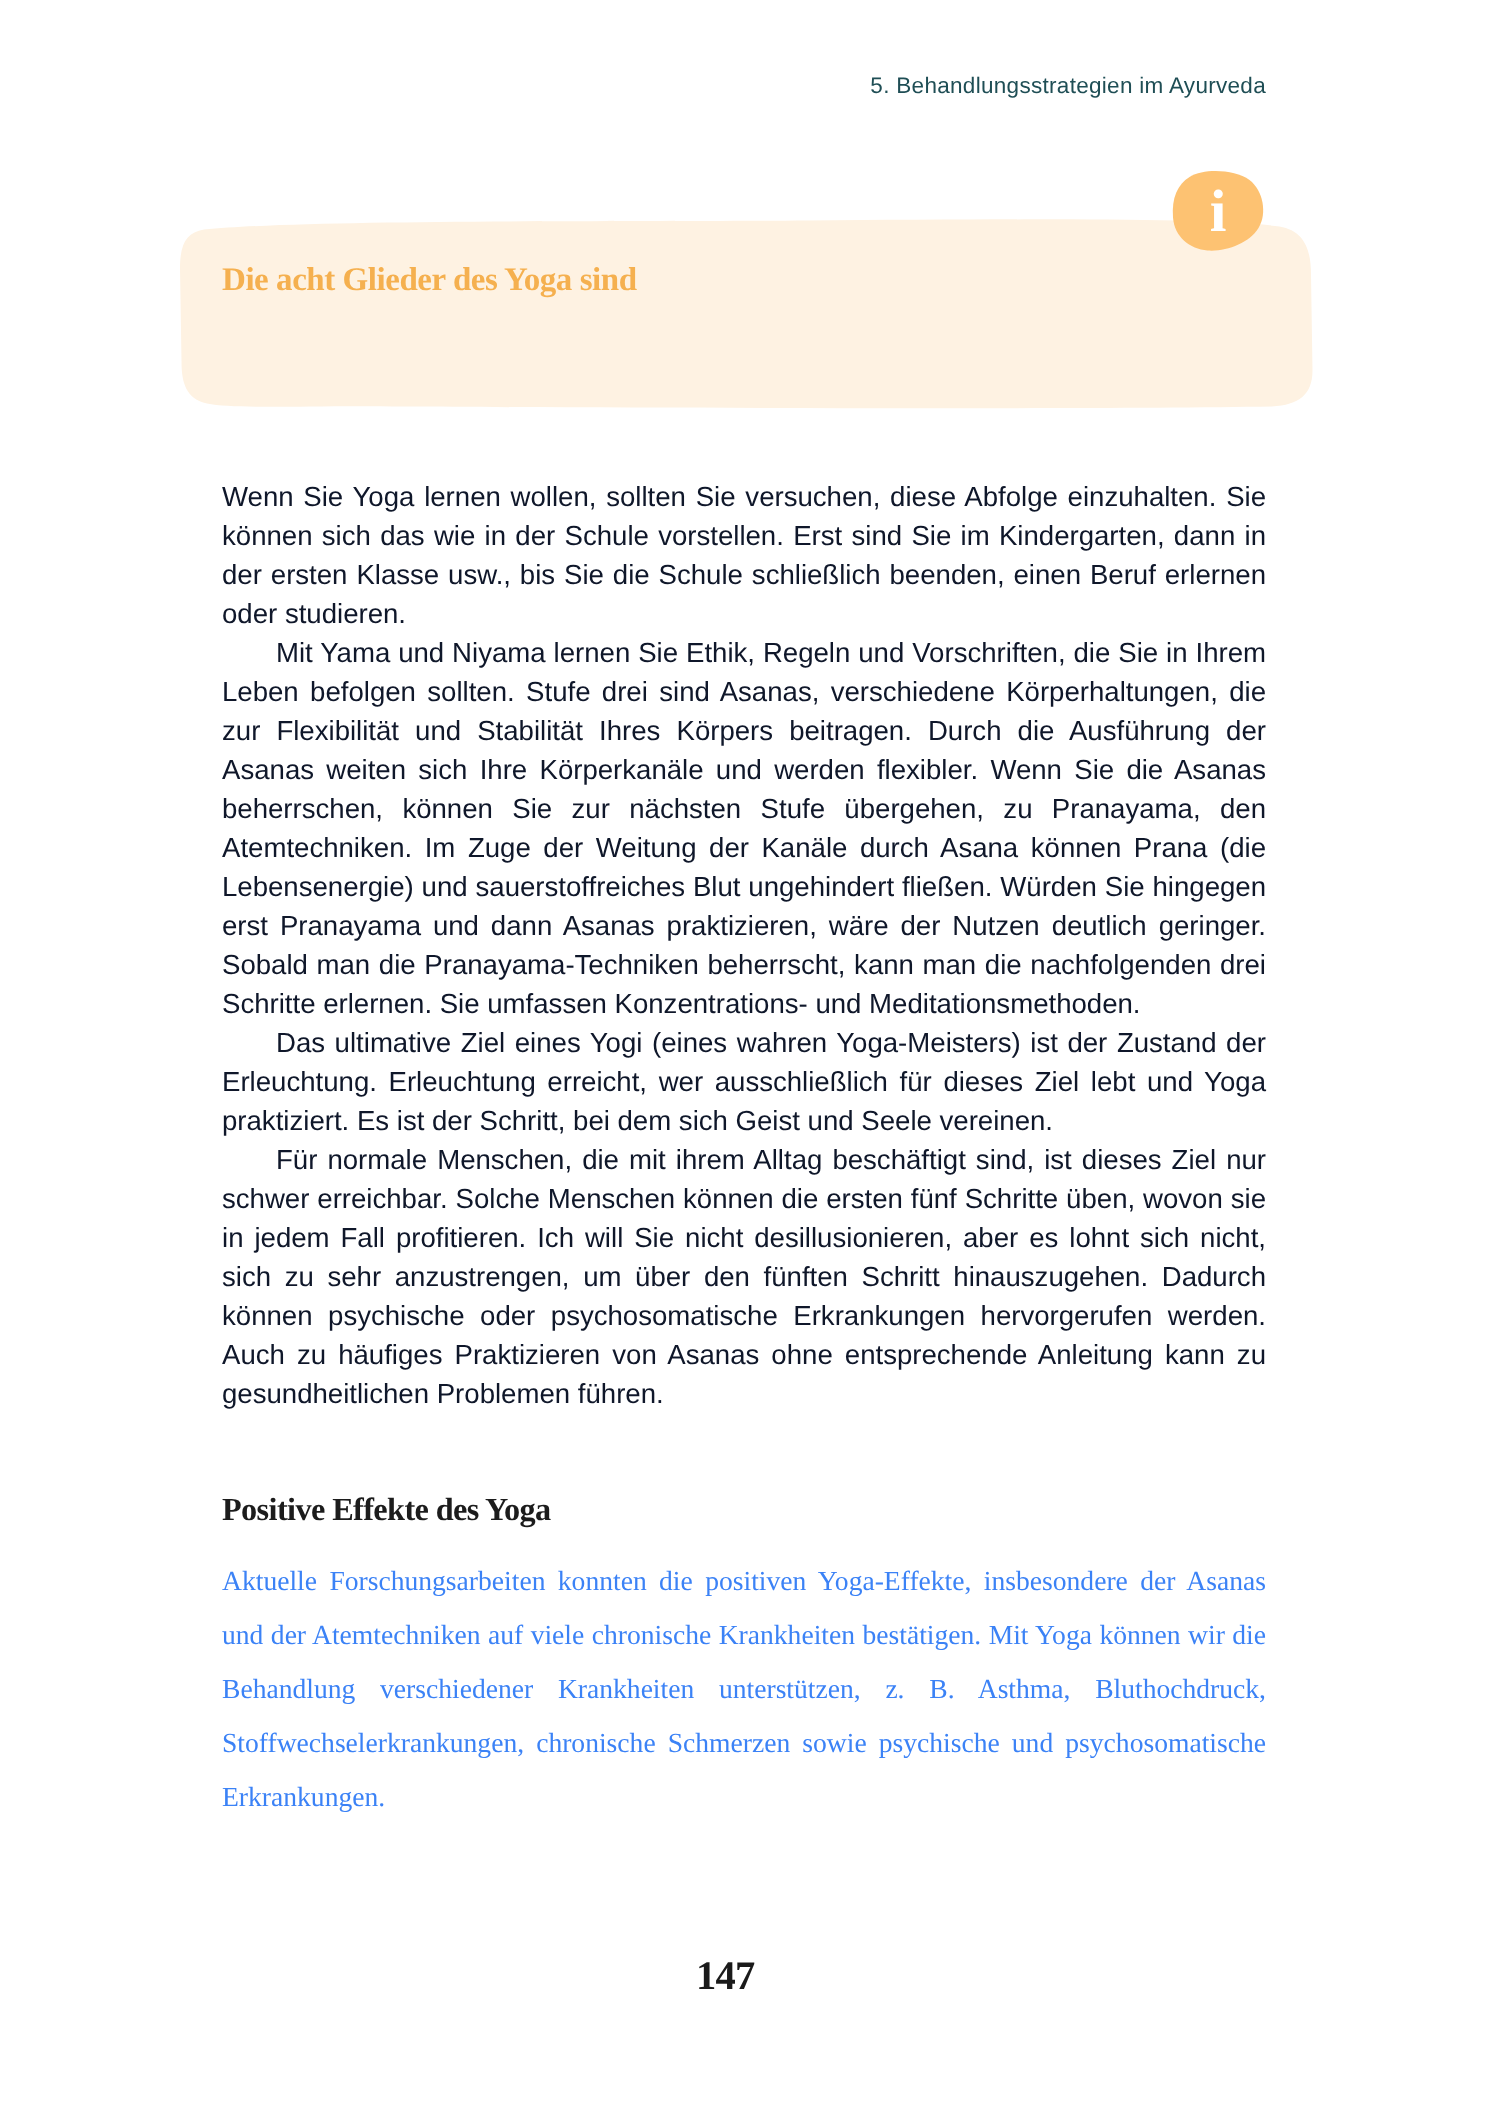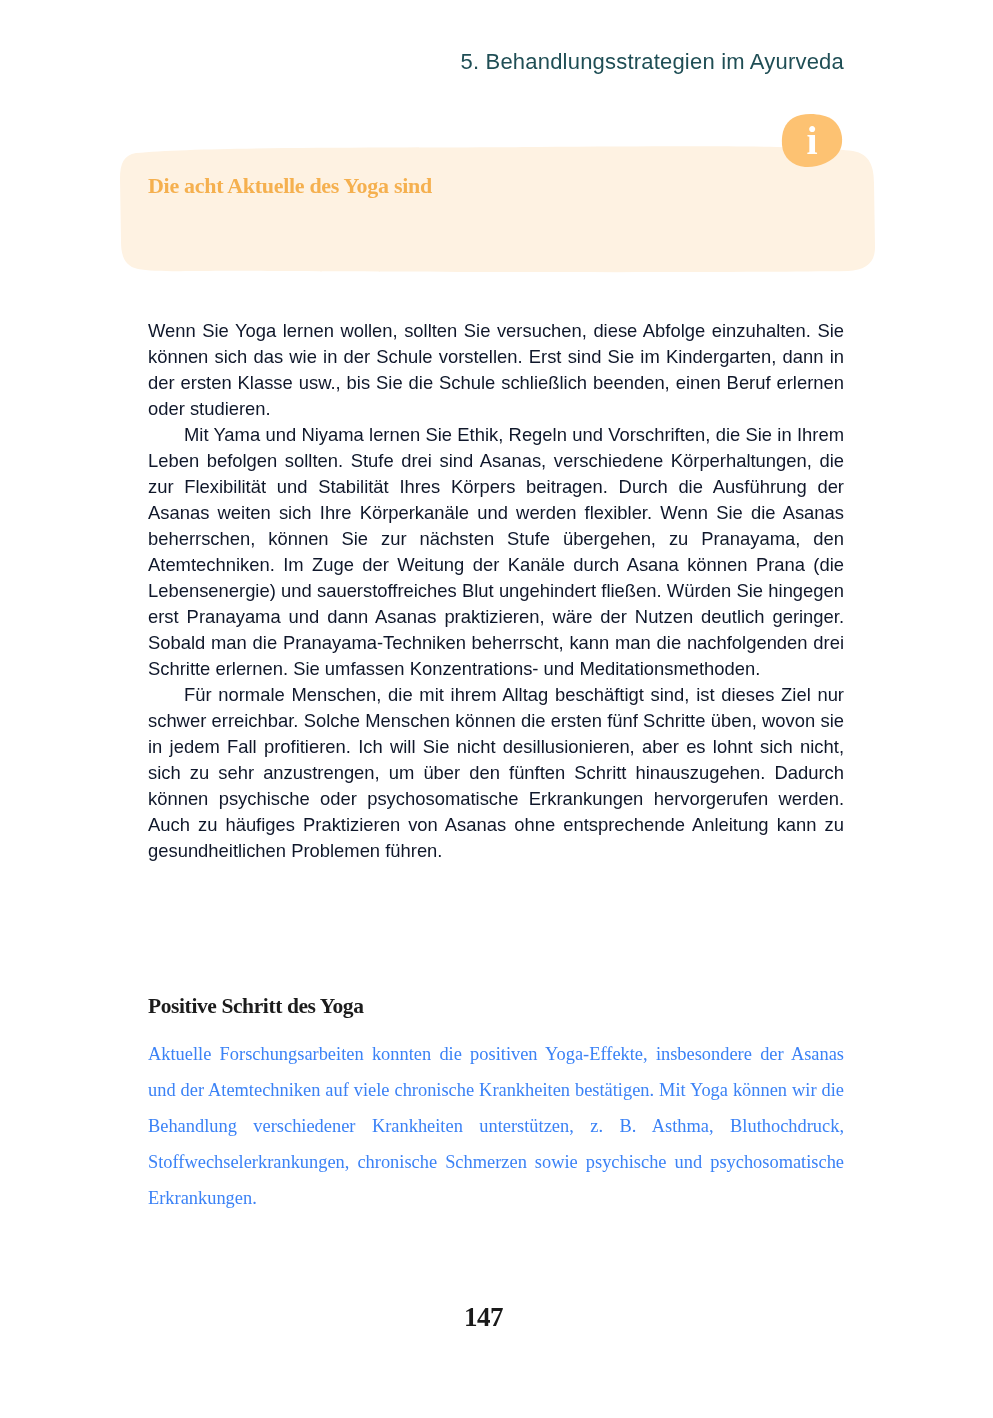--- a/index.html
+++ b/index.html
@@ -13,21 +13,21 @@
       position: relative;
       overflow: hidden;
       font-family: "DejaVu Sans", "Liberation Sans", sans-serif;
       color: #1f1f1f;
     }
     .running-header {
       position: absolute;
       top: 49px;
       right: 149px;
       font-family: "Liberation Sans", "DejaVu Sans", sans-serif;
-      font-size: 22px;
+      font-size: 15px;
       color: #1f4e55;
       letter-spacing: 0.2px;
       white-space: nowrap;
       margin-left: 16px;
     }
     .callout {
       position: absolute;
       left: 118px;
       top: 143px;
       width: 758px;
@@ -134,35 +134,36 @@
   </style>
 </head>
 <body>
 
 <div class="running-header">5. Behandlungsstrategien im Ayurveda</div>
 
 <div class="callout">
   <svg class="callout-bg" width="758" height="130" viewBox="0 0 758 130" xmlns="http://www.w3.org/2000/svg">
     <path d="M18 10 C 90 3, 300 5, 420 4 C 560 3, 690 2, 735 8 C 752 11, 756 24, 756 40 L 757 104 C 757 120, 748 127, 730 128 C 600 130, 300 129, 150 128 C 90 127, 40 130, 20 126 C 6 123, 3 112, 3 98 L 2 36 C 2 20, 6 12, 18 10 Z" fill="#fef2e2"></path>
   </svg>
-  <div class="callout-title">Die acht Aktuelle des Yoga sind</div>
+  <div class="callout-title">Die acht Glieder des Yoga sind</div>
 </div>
 
 <div class="info-badge">
   <svg width="66" height="58" viewBox="0 0 66 58" xmlns="http://www.w3.org/2000/svg">
     <path d="M14 6 C 24 0, 44 1, 54 8 C 63 15, 66 30, 60 40 C 54 50, 38 56, 26 55 C 14 54, 4 46, 3 33 C 2 20, 6 11, 14 6 Z" fill="#fdc272"></path>
   </svg>
   <div class="info-glyph">i</div>
 </div>
 
 <div class="body-text">
   <p>Wenn Sie Yoga lernen wollen, sollten Sie versuchen, diese Abfolge einzuhal­ten. Sie können sich das wie in der Schule vorstellen. Erst sind Sie im Kinder­garten, dann in der ersten Klasse usw., bis Sie die Schule schließlich beenden, einen Beruf erlernen oder studieren.</p>
   <p class="indent">Mit Yama und Niyama lernen Sie Ethik, Regeln und Vorschriften, die Sie in Ihrem Leben befolgen sollten. Stufe drei sind Asanas, verschiedene Körper­haltungen, die zur Flexibilität und Stabilität Ihres Körpers beitragen. Durch die Ausführung der Asanas weiten sich Ihre Körperkanäle und werden flexibler. Wenn Sie die Asanas beherrschen, können Sie zur nächsten Stufe übergehen, zu Pranayama, den Atemtechniken. Im Zuge der Weitung der Kanäle durch Asana können Prana (die Lebensenergie) und sauerstoffreiches Blut ungehin­dert fließen. Würden Sie hingegen erst Pranayama und dann Asanas praktizie­ren, wäre der Nutzen deutlich geringer. Sobald man die Pranayama-Techniken beherrscht, kann man die nachfolgenden drei Schritte erlernen. Sie umfassen Konzentrations- und Meditationsmethoden.</p>
+  <p class="indent">Das ultimative Ziel eines Yogi (eines wahren Yoga-Meisters) ist der Zustand der Erleuchtung. Erleuchtung erreicht, wer ausschließlich für dieses Ziel lebt und Yoga praktiziert. Es ist der Schritt, bei dem sich Geist und Seele vereinen.</p>
   <p class="indent">Für normale Menschen, die mit ihrem Alltag beschäftigt sind, ist dieses Ziel nur schwer erreichbar. Solche Menschen können die ersten fünf Schritte üben, wovon sie in jedem Fall profitieren. Ich will Sie nicht desillusionieren, aber es lohnt sich nicht, sich zu sehr anzustrengen, um über den fünften Schritt hinaus­zugehen. Dadurch können psychische oder psychosomatische Erkrankungen hervorgerufen werden. Auch zu häufiges Praktizieren von Asanas ohne ent­sprechende Anleitung kann zu gesundheitlichen Problemen führen.</p>
 </div>
 
-<div class="section-heading">Positive Schritt des Yoga</div>
+<div class="section-heading">Positive Effekte des Yoga</div>
 
 <div class="section-text">
   <p>Aktuelle Forschungsarbeiten konnten die positiven Yoga-Effekte, insbeson­dere der Asanas und der Atemtechniken auf viele chronische Krankheiten bestätigen. Mit Yoga können wir die Behandlung verschiedener Krankheiten unterstützen, z. B. Asthma, Bluthochdruck, Stoffwechselerkrankungen, chroni­sche Schmerzen sowie psychische und psychosomatische Erkrankungen.</p>
 </div>
 
 <div class="page-number">147</div>
 
 </body></html>

